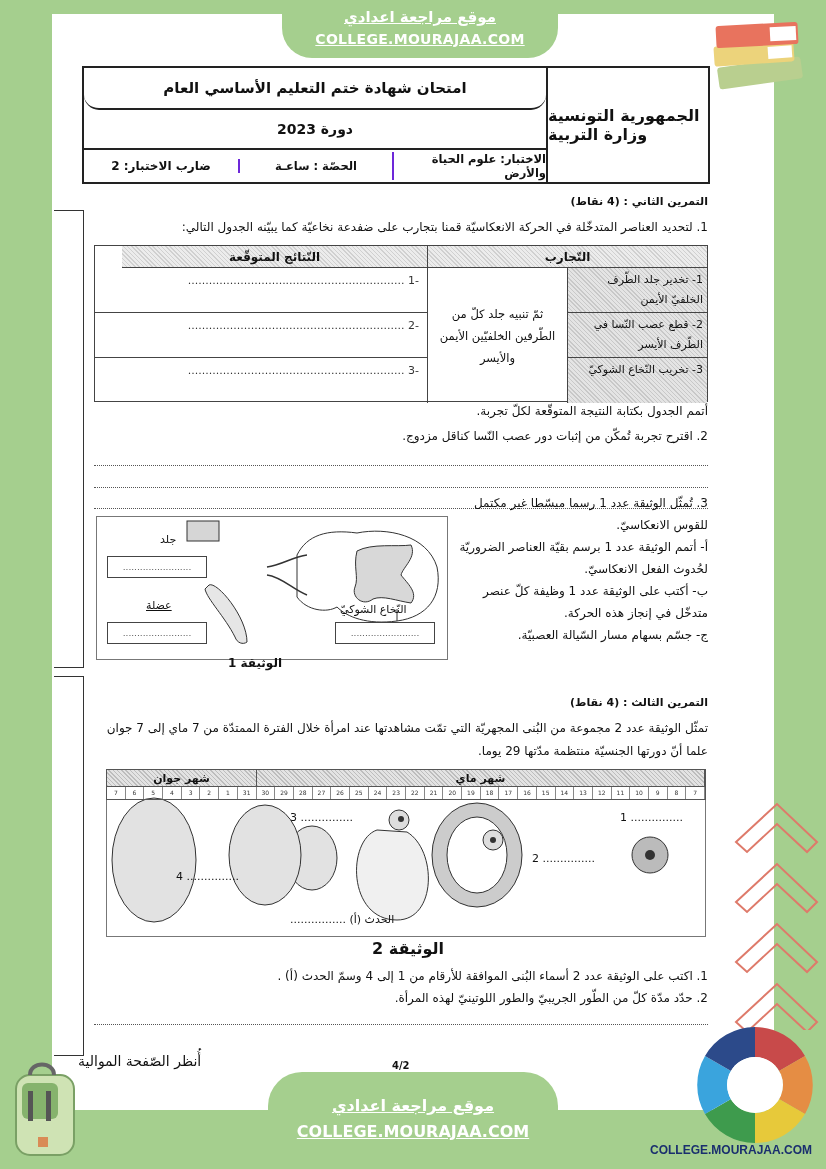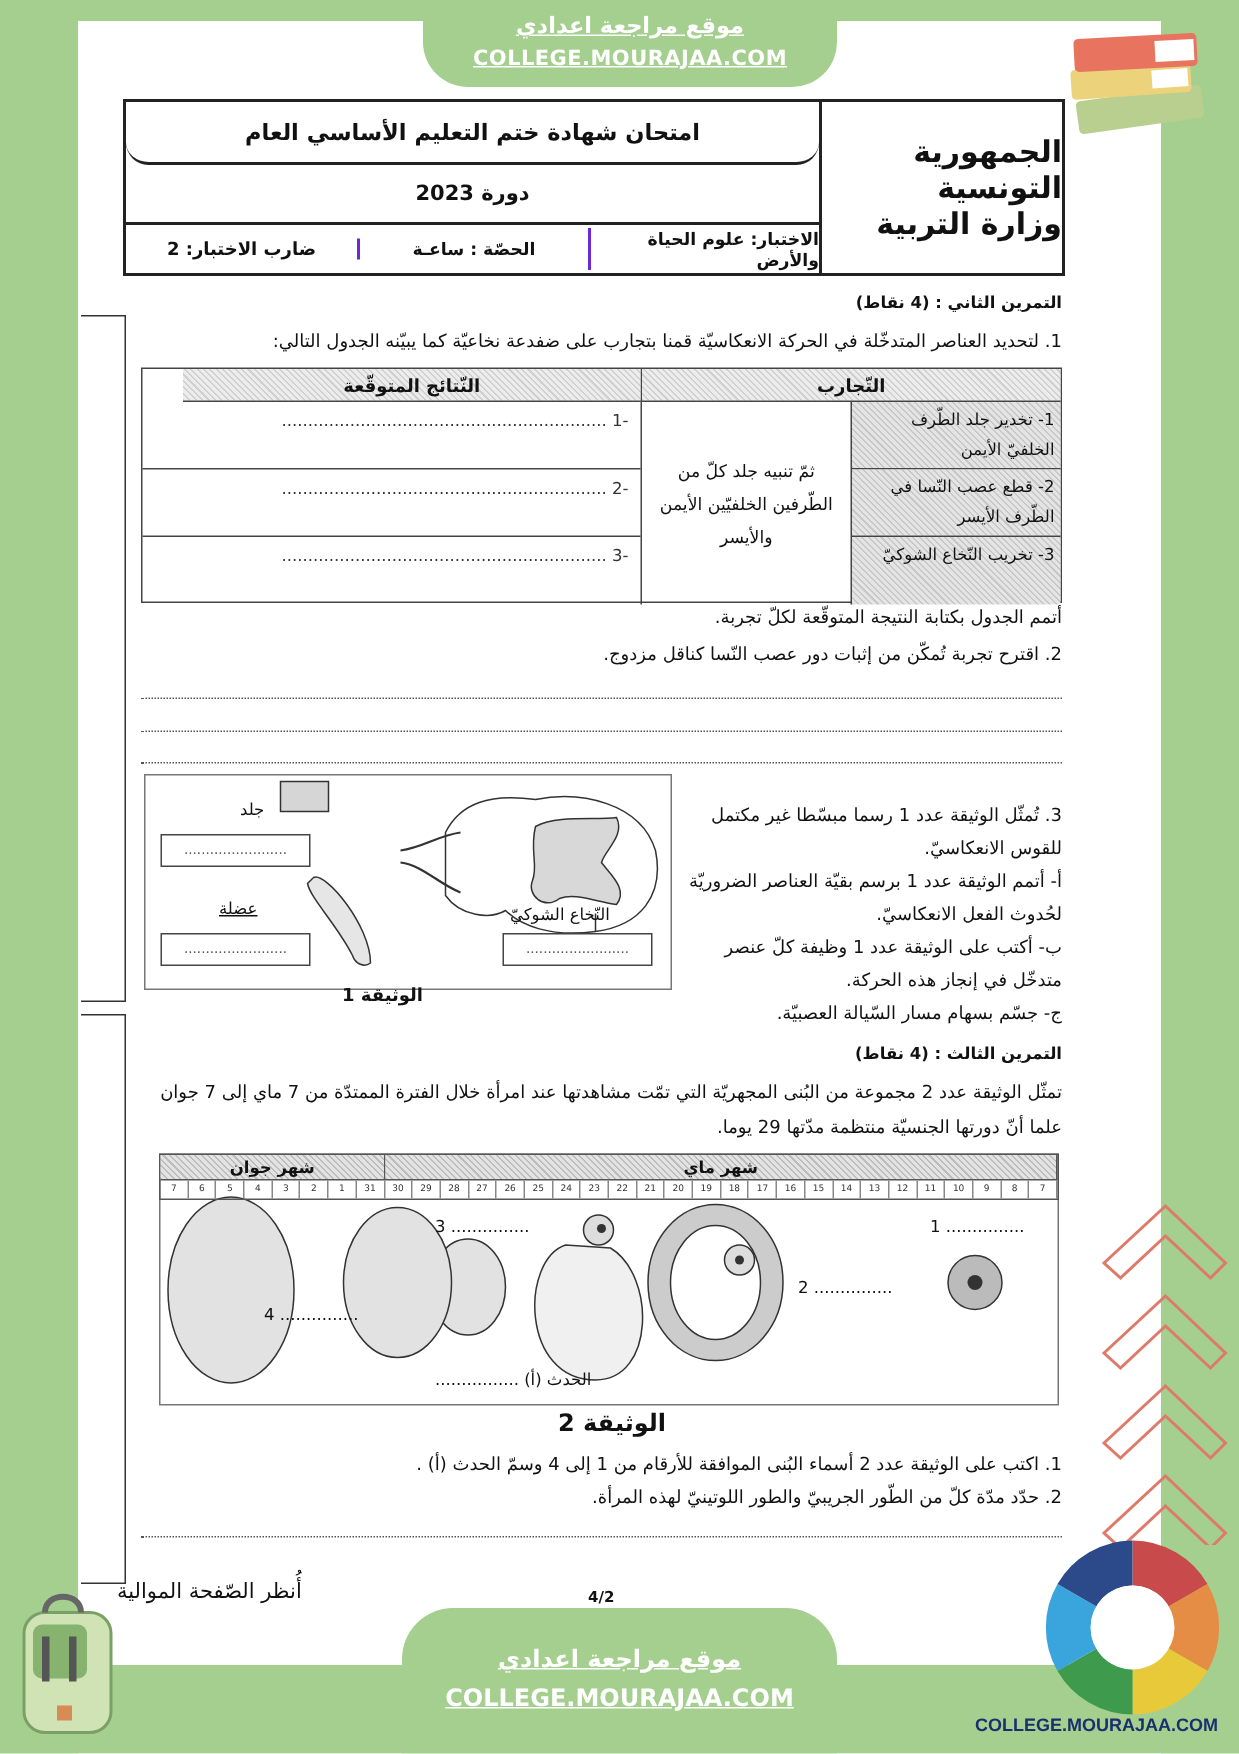--- a/index.html
+++ b/index.html
@@ -24,21 +24,21 @@
   .wheel-icon { position: absolute; left: 695px; top: 1025px; width: 120px; height: 120px; }
   .chevrons { position: absolute; left: 732px; top: 790px; width: 90px; height: 240px; }
   .header-table { position: absolute; left: 82px; top: 66px; width: 628px; height: 118px; border: 2px solid #222; display: grid; grid-template-columns: 464px 1fr; }
   .ht-left { border-right: 2px solid #222; display: grid; grid-template-rows: 42px 40px 1fr; }
   .ht-row { border-bottom: 2px solid #222; display: flex; align-items: center; justify-content: center; font-weight: bold; direction: rtl; }
   .ht-row.title { font-size: 15px; border-radius: 15px; }
   .ht-row.session { font-size: 14px; }
   .ht-row.meta { border-bottom: none; display: grid; grid-template-columns: 1fr 1fr 1fr; direction: rtl; }
   .ht-cell { display: flex; align-items: center; justify-content: center; font-size: 11.5px; border-left: 2px solid #6d28d9; }
   .ht-cell:last-child { border-left: none; }
-  .ht-right { display: flex; flex-direction: column; align-items: flex-start; justify-content: center; gap: 0; font-weight: bold; font-size: 20px; direction: rtl; }
+  .ht-right { display: flex; flex-direction: column; align-items: flex-end; justify-content: center; gap: 0; font-weight: bold; font-size: 16px; direction: rtl; }
   .ex-title { position: absolute; right: 118px; top: 195px; font-size: 11px; font-weight: bold; direction: rtl; }
   .q-text { position: absolute; font-size: 12px; direction: rtl; text-align: right; }
 
   .grade-box { position: absolute; border: 1.5px solid #333; }
 
   
   .exp-table { position: absolute; left: 94px; top: 245px; width: 614px; border: 1px solid #444; direction: rtl; }
   .exp-head { display: grid; grid-template-columns: 280px 1fr; height: 22px; }
   .exp-head div { background: repeating-linear-gradient(45deg,#d0d0d0 0 1px,#ececec 1px 3px); display: flex; align-items: center; justify-content: center; font-weight: bold; font-size: 12px; border-left: 1px solid #444; border-bottom: 1px solid #444; }
   .exp-head div:last-child { border-left: none; margin-left: 27px; }
@@ -140,21 +140,21 @@
     </div>
   </div>
 </div>
 
 <div class="q-text" style="right:118px; top:404px;">أتمم الجدول بكتابة النتيجة المتوقّعة لكلّ تجربة.</div>
 <div class="q-text" style="right:118px; top:429px;">2. اقترح تجربة تُمكّن من إثبات دور عصب النّسا كناقل مزدوج.</div>
 <div class="dotline" style="top:465px;"></div>
 <div class="dotline" style="top:487px;"></div>
 <div class="dotline" style="top:508px;"></div>
 
-<div class="q-text" style="right:118px; top:532px; width:252px; line-height:22px;">
+<div class="q-text" style="right:118px; top:492px; width:252px; line-height:22px;">
   <div>3. تُمثّل الوثيقة عدد 1 رسما مبسّطا غير مكتمل للقوس الانعكاسيّ.</div>
   <div>أ- أتمم الوثيقة عدد 1 برسم بقيّة العناصر الضروريّة لحُدوث الفعل الانعكاسيّ.</div>
   <div>ب- أكتب على الوثيقة عدد 1 وظيفة كلّ عنصر متدخّل في إنجاز هذه الحركة.</div>
   <div>ج- جسّم بسهام مسار السّيالة العصبيّة.</div>
 </div>
 
 <div class="doc1">
   <svg width="352" height="144" viewBox="0 0 352 144">
     <rect x="90" y="4" width="32" height="20" fill="#d6d6d6" stroke="#333"></rect>
     <path d="M112 68 C 120 64, 150 100, 150 125 C 146 128, 140 126, 138 120 C 128 100, 110 82, 108 72 Z" fill="#e6e6e6" stroke="#333"></path>

